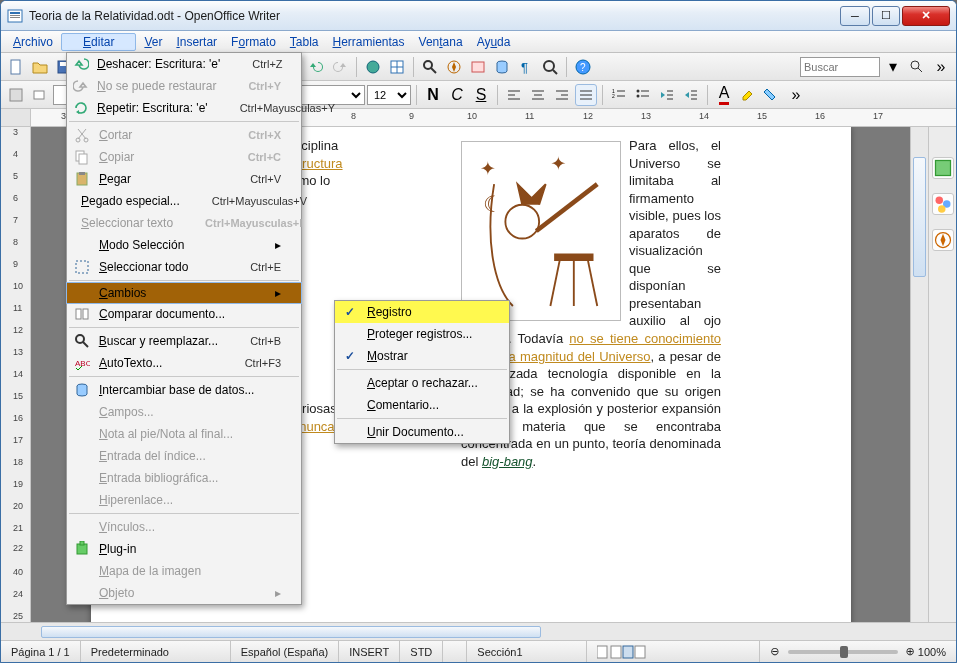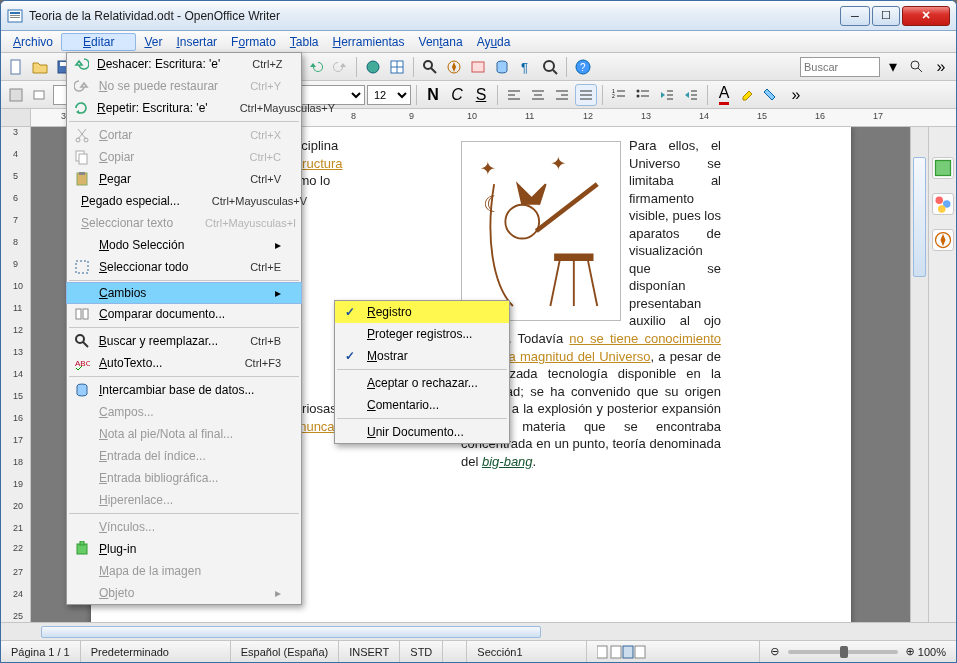--- a/index.html
+++ b/index.html
@@ -50,27 +50,27 @@
 .coltext { font-size:13px; line-height:1.35; color:#222; text-align:justify; }
 .col1 { width:160px; }
 .col2 { width:260px; }
 .lnk { color:#c08a1e; text-decoration:underline; }
 .lnk-i { color:#14532d; text-decoration:underline; font-style:italic; }
 .illus { float:left; width:160px; height:180px; border:1px solid #bbb; margin:4px 8px 4px 0; display:flex; align-items:center; justify-content:center; background:#fff; }
 
 
 .dropdown { position:absolute; background:#f3f3f3; border:1px solid #9a9a9a; box-shadow:2px 3px 6px rgba(0,0,0,.35); font-size:12px; z-index:100; }
 .dropdown .row { display:flex; align-items:center; height:22px; padding:0 20px 0 6px; gap:8px; white-space:nowrap; }
-.dropdown .row.hl { background:#7dd3fc; border:1px solid #8fb8e8; margin:-1px; }
+.dropdown .row.hl { background:#a16207; border:1px solid #8fb8e8; margin:-1px; }
 .dropdown .row.dis { color:#9a9a9a; }
 .dropdown .row .ic { width:18px; height:18px; display:flex; align-items:center; justify-content:center; }
 .dropdown .row .lbl { flex:1; }
 .dropdown .row .sc { color:#333; font-size:11px; margin-left:24px; }
 .dropdown .row .sub { margin-left:auto; }
-.dropdown .row.dis .sc { color:#b5b5b5; }
+.dropdown .row.dis .sc { color:#b5b5b5;font-weight:bold; }
 .dropdown hr { border:0; border-top:1px solid #c8c8c8; margin:2px 2px; }
 .dd1 { left:66px; top:52px; width:236px; }
 .dd2 { left:334px; top:300px; width:176px; }
 .dd2 .row.sel { background:#fff94f; }
 .check { color:#1a4e9c; font-weight:bold; }
 .ul { text-decoration:underline; }
 
 
 .sidetoolbox { width:28px; background:#ececec; border-left:1px solid #c5c5c5; display:flex; flex-direction:column; align-items:center; padding-top:30px; gap:14px; }
 .sidetoolbox .sbtn { width:22px; height:22px; border:1px solid #c8c8c8; border-radius:3px; background:#fdfdfd; display:flex; align-items:center; justify-content:center; }
@@ -410,21 +410,21 @@
         <span style="top: 220px;">13</span>
         <span style="top: 242px;">14</span>
         <span style="top: 264px;">15</span>
         <span style="top: 286px;">16</span>
         <span style="top: 308px;">17</span>
         <span style="top: 330px;">18</span>
         <span style="top: 352px;">19</span>
         <span style="top: 374px;">20</span>
         <span style="top: 396px;">21</span>
         <span style="top: 416px;">22</span>
-        <span style="top: 440px;">27</span>
+        <span style="top: 440px;">40</span>
         <span style="top: 462px;">24</span>
         <span style="top: 484px;">25</span>
       </div>
 
     <div class="doccanvas">
       <div class="page">
         <div class="cols">
           <div class="coltext col1">
             <span>la disciplina</span><br>
             <span class="lnk">la estructura</span><br>

